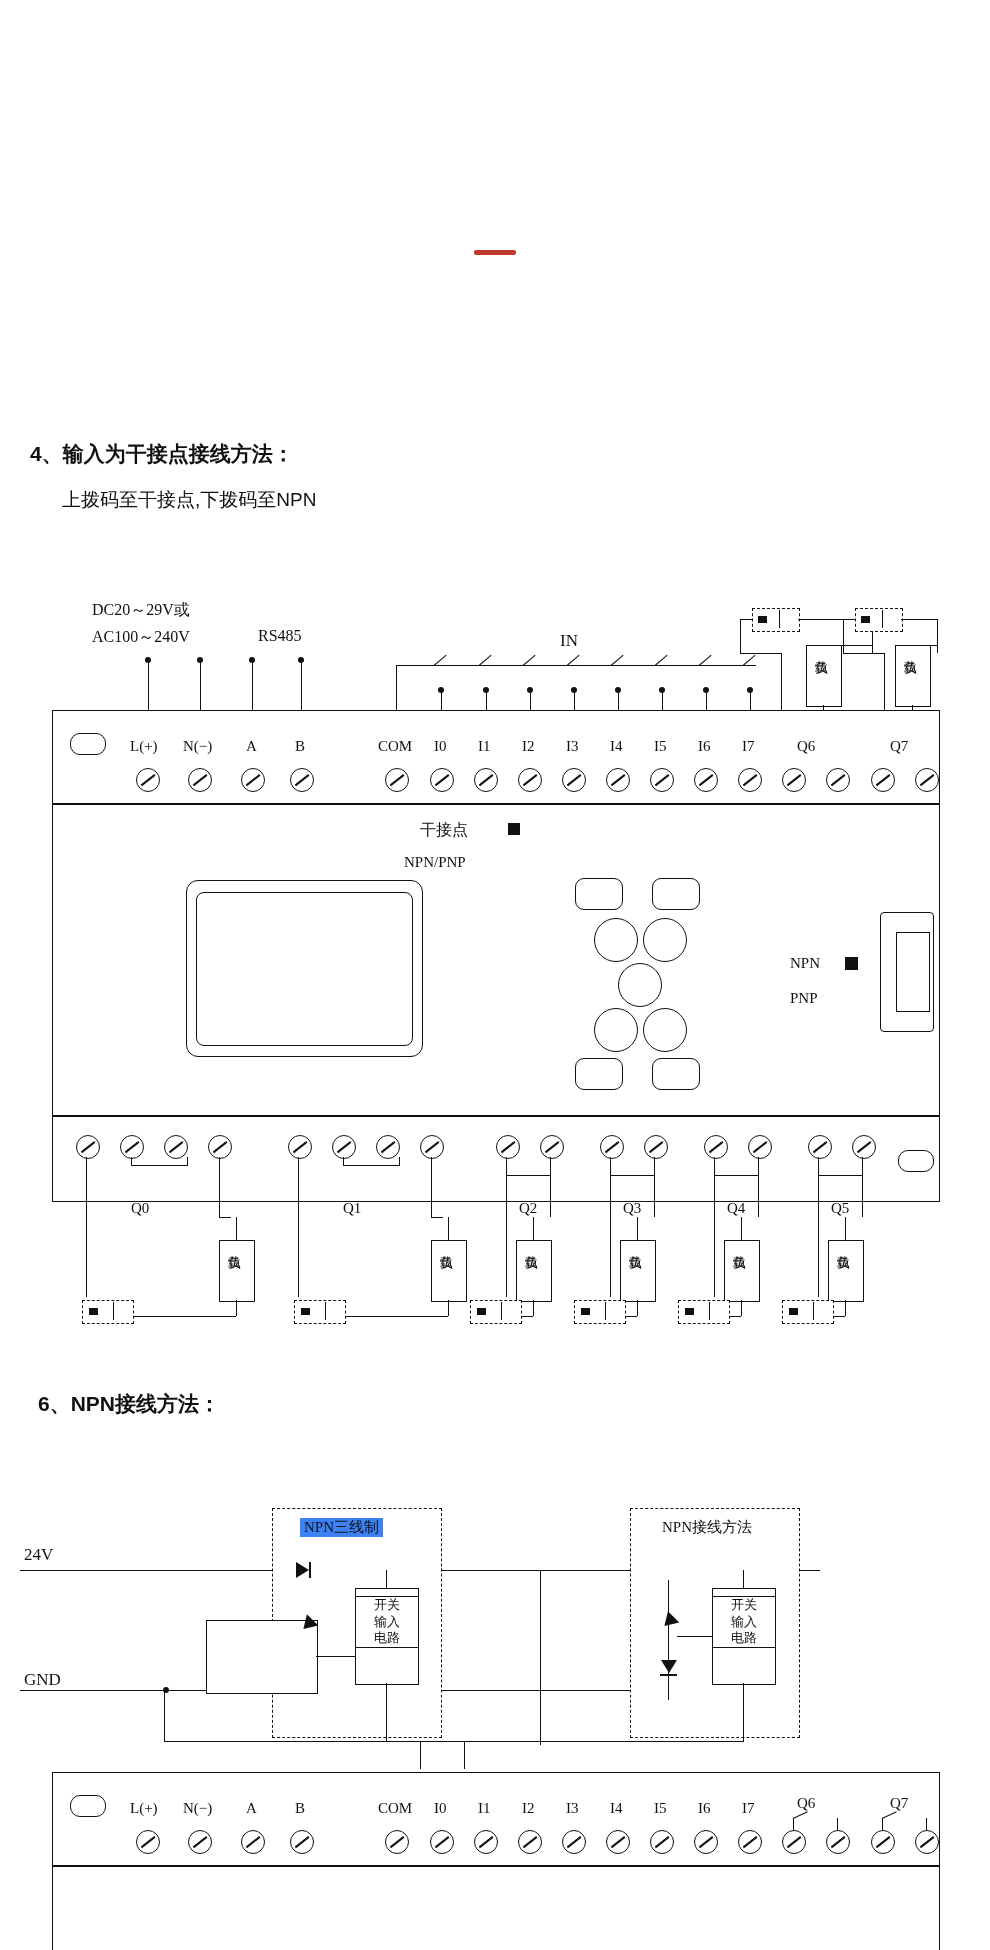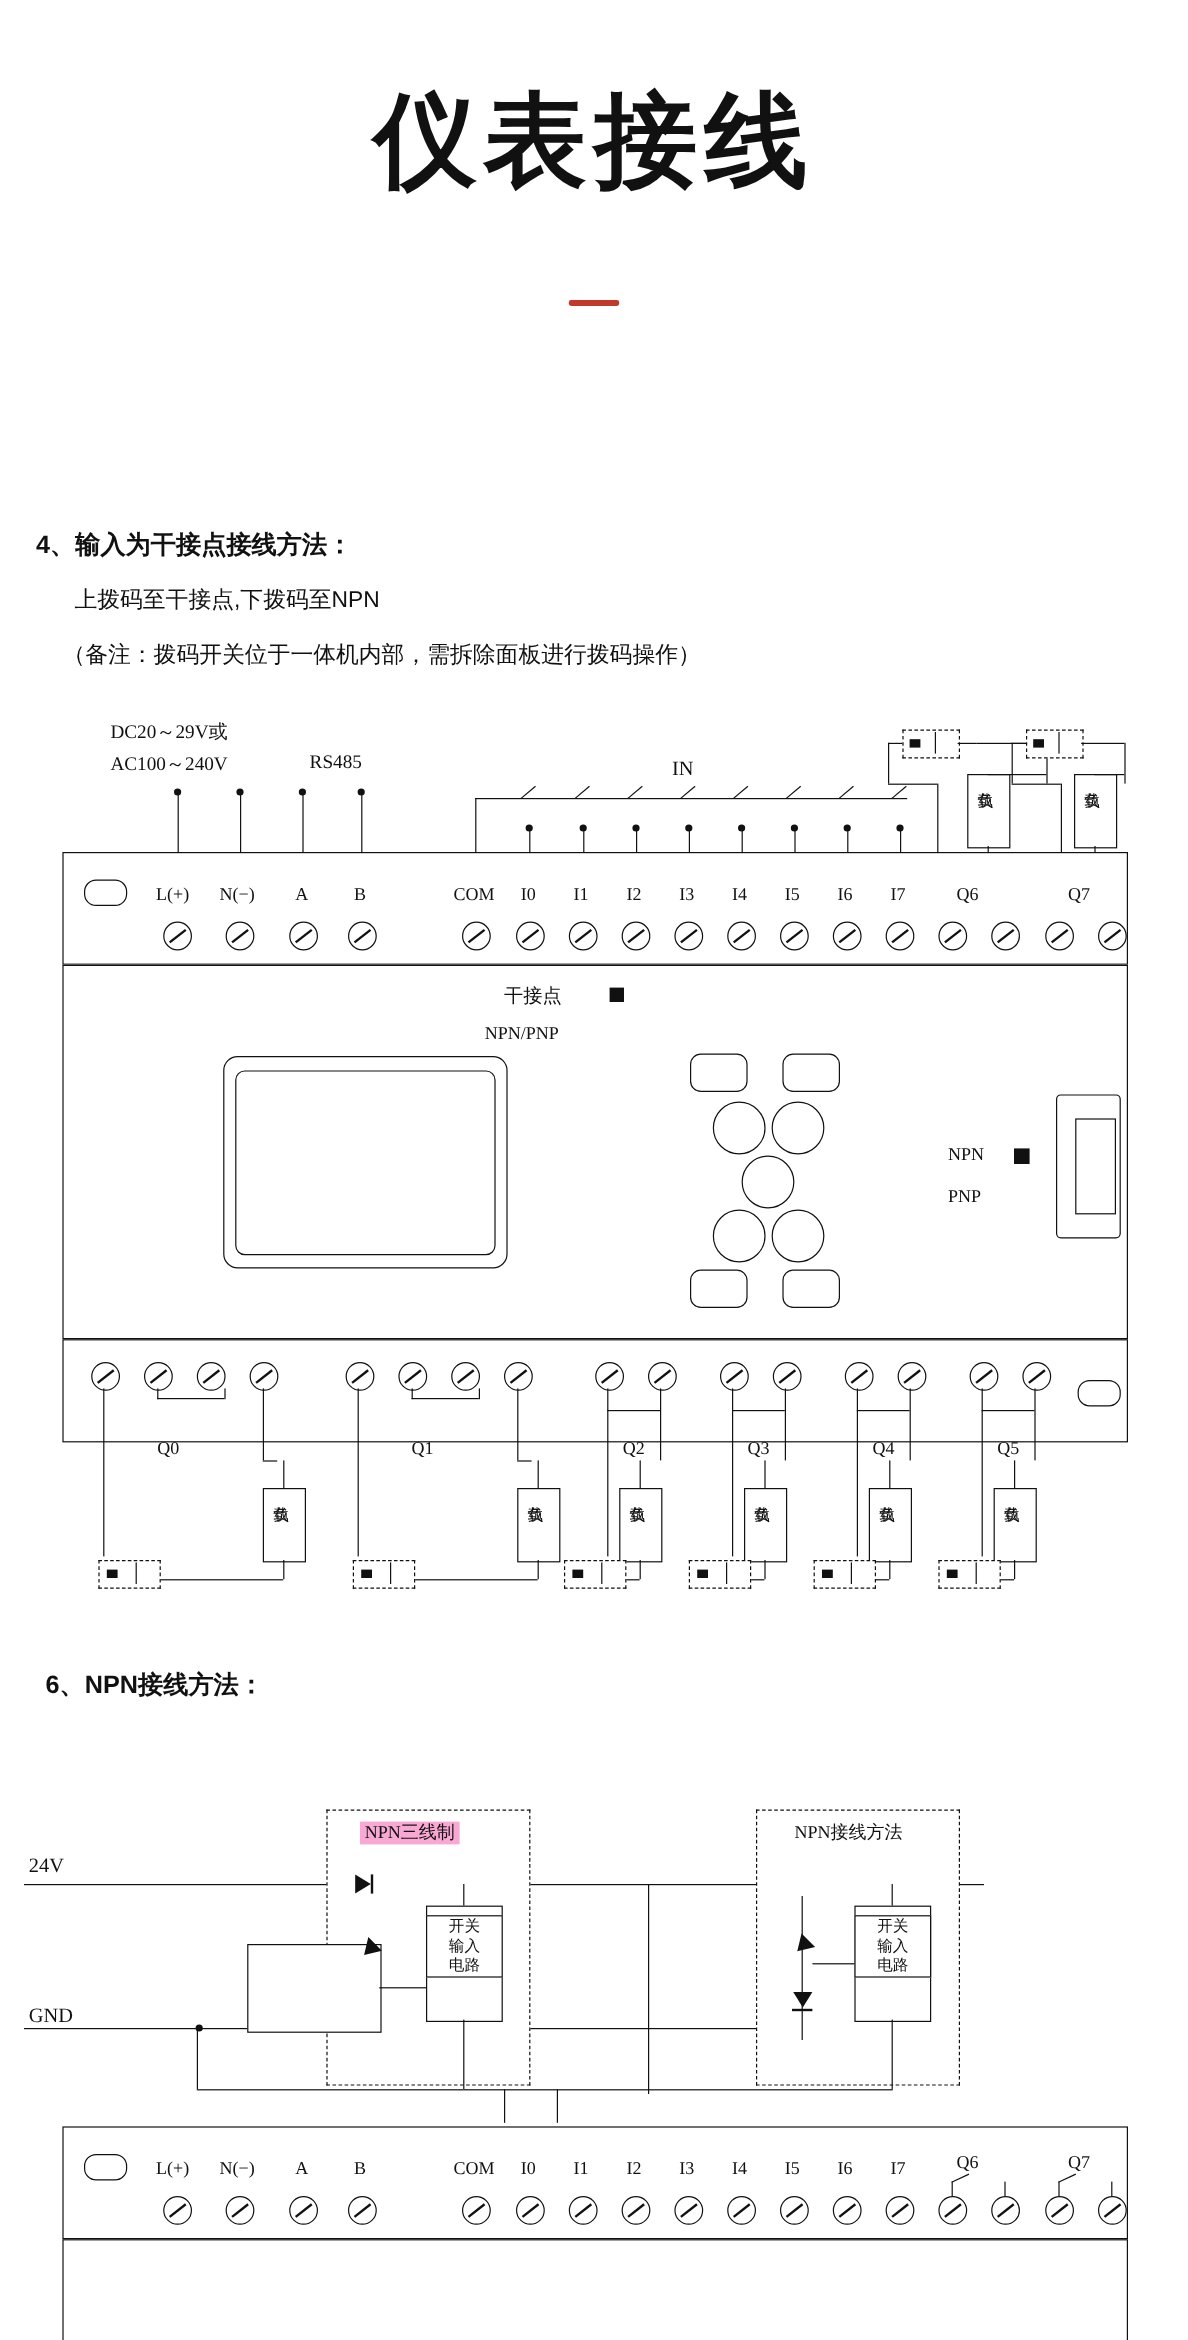--- a/index.html
+++ b/index.html
@@ -78,26 +78,24 @@
   .diode-bar{position:absolute;width:2px;background:#111;}
   
   .diode-d{position:absolute;width:0;height:0;border-left:8px solid transparent;border-right:8px solid transparent;border-top:13px solid #111;}
   .diode-bar-h{position:absolute;height:2px;background:#111;}
 </style>
 </head>
 <body>
 
 <div class="page">
 
-  <div class="title">仪表接线</div>
   <div class="title-rule"></div>
 
   <div class="sec" style="left:30px;top:440px;">4、输入为干接点接线方法：</div>
   <div class="sub" style="left:62px;top:487px;">上拨码至干接点,下拨码至NPN</div>
-  <div class="sub" style="left:52px;top:533px;">（备注：拨码开关位于一体机内部，需拆除面板进行拨码操作）</div>
 
   <div>
 
     <div class="lbl" style="left:92px;top:600px;font-size:16px;">DC20～29V或</div>
     <div class="lbl" style="left:92px;top:627px;font-size:16px;">AC100～240V</div>
     <div class="lbl" style="left:258px;top:627px;font-size:16px;">RS485</div>
     <div class="lbl" style="left:560px;top:631px;font-size:17px;">IN</div>
 
     <div class="vline" style="left:148px;top:660px;height:60px;"></div>
     <div class="node" style="left:145px;top:657px;"></div>
@@ -374,21 +372,21 @@
 
     <div class="lbl" style="left:24px;top:1545px;font-size:17px;">24V</div>
     <div class="lbl" style="left:24px;top:1670px;font-size:17px;">GND</div>
 
     <div class="hline" style="left:20px;top:1570px;width:800px;"></div>
 
     <div class="hline" style="left:20px;top:1690px;width:620px;"></div>
     <div class="node" style="left:163px;top:1687px;"></div>
 
     <div class="dash" style="left:272px;top:1508px;width:168px;height:228px;"></div>
-    <div class="lbl" style="left:300px;top:1518px;font-size:15px;background:#f9a8d4;padding:0 4px;">NPN三线制</div>
+    <div class="lbl" style="left:300px;top:1518px;font-size:15px;background:#3b82f6;padding:0 4px;">NPN三线制</div>
 
     <div class="diode-r" style="left:296px;top:1562px;"></div>
     <div class="diode-bar" style="left:309px;top:1562px;height:16px;"></div>
     <div class="box" style="left:355px;top:1588px;width:62px;height:95px;"></div>
     <div style="position:absolute;left:355px;top:1596px;width:62px;" class="swbox">
       <span>开关</span>
       <span>输入</span>
       <span>电路</span>
     </div>
     <div class="vline" style="left:386px;top:1570px;height:18px;"></div>

